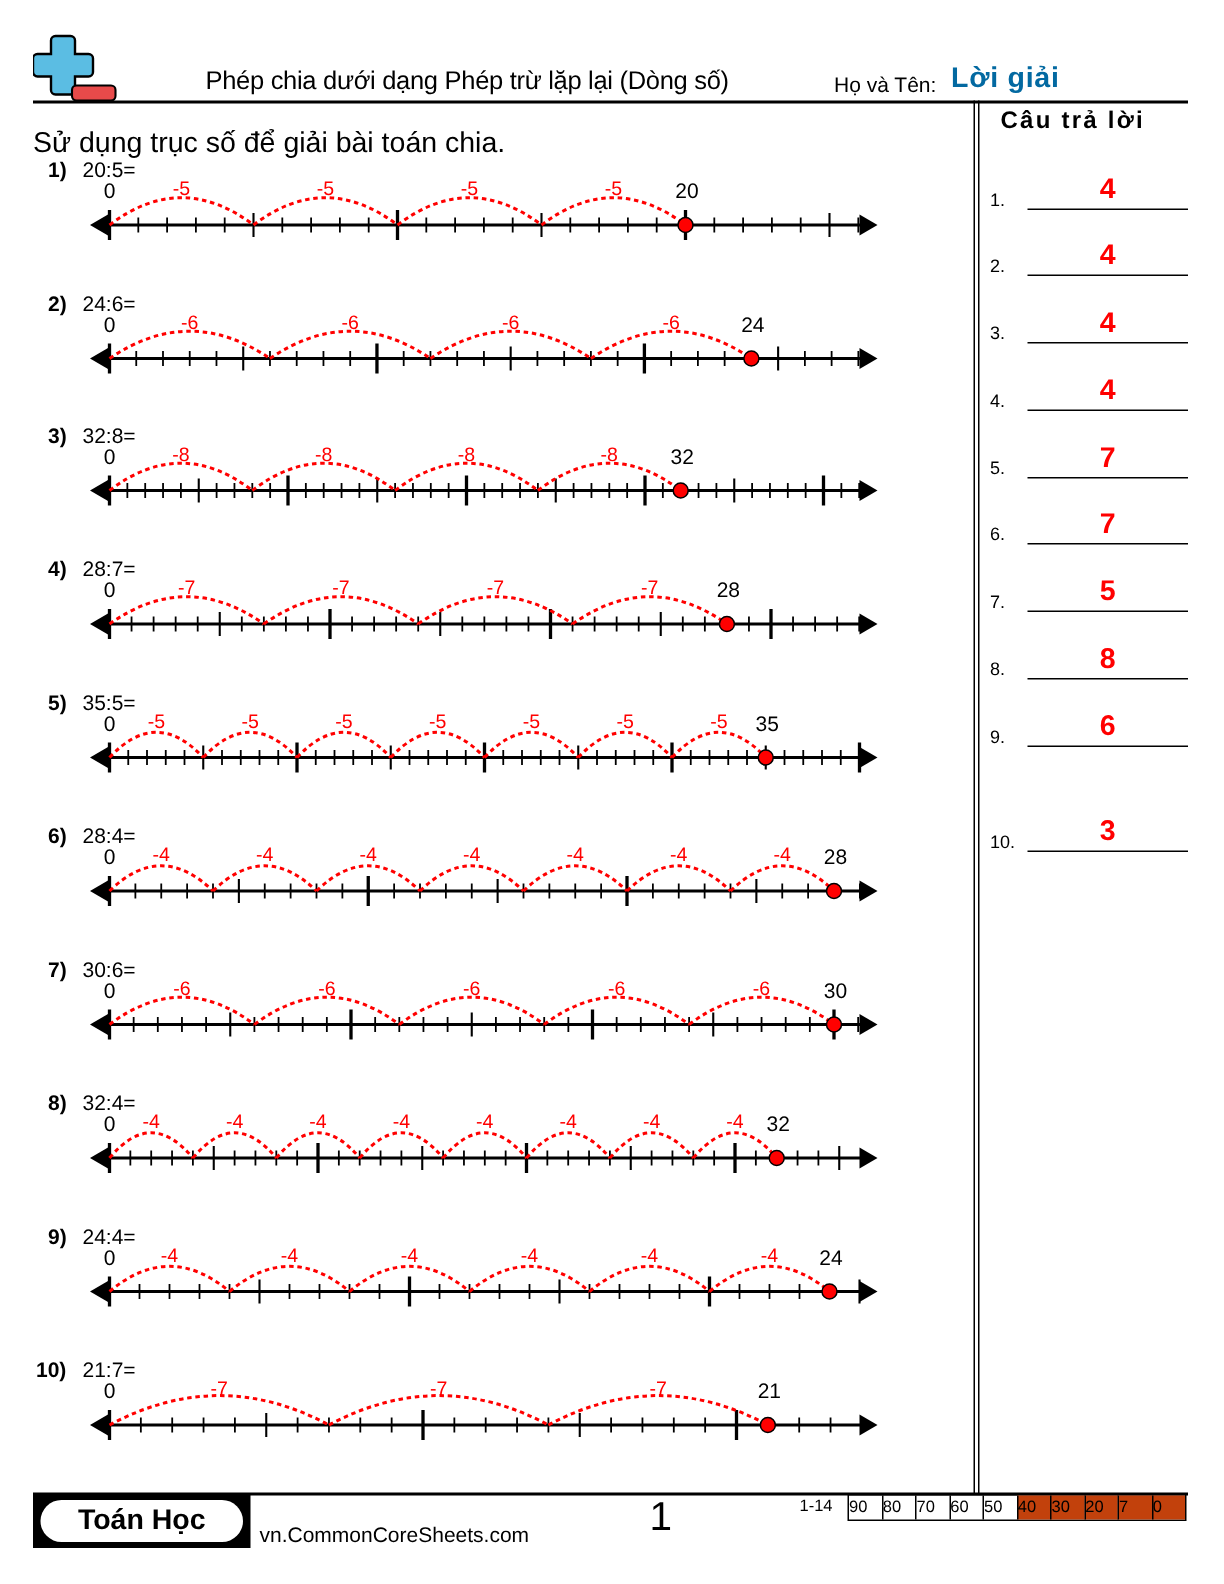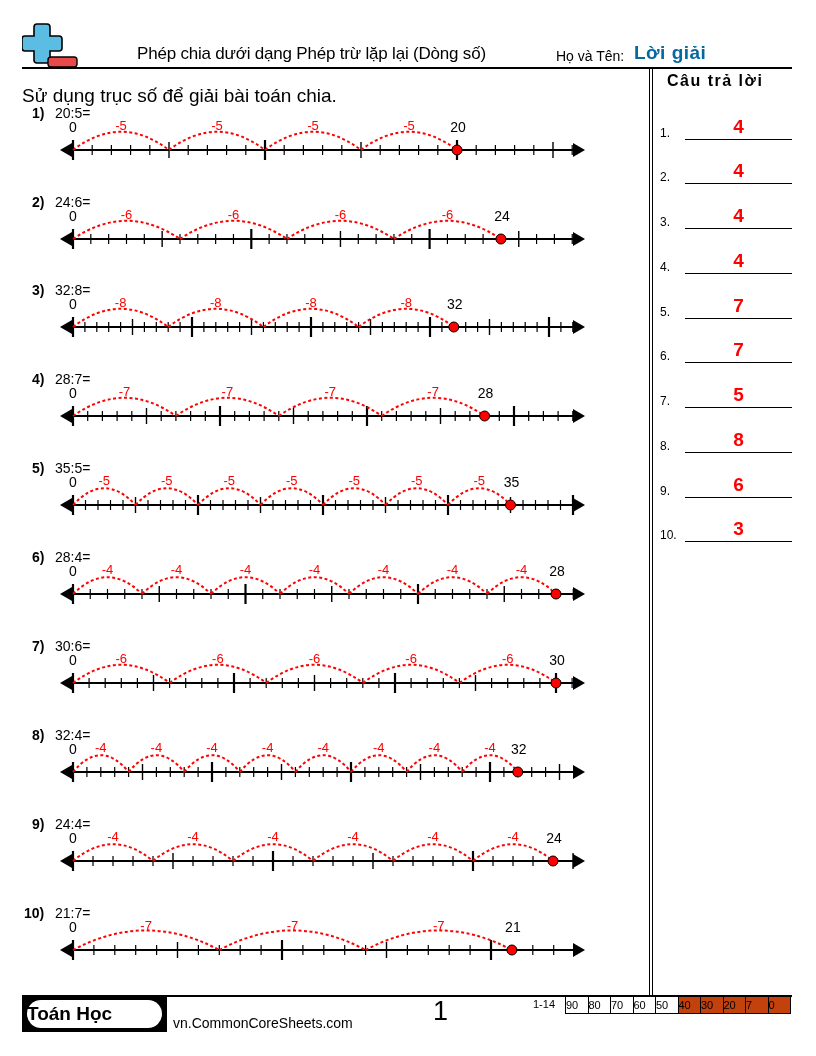--- a/index.html
+++ b/index.html
@@ -13,21 +13,21 @@
   #instructions{left:22px;top:72px;font-size:19px;font-weight:normal;white-space:nowrap;margin-top:13px;}
   #answers-title{left:667px;top:72px;font-size:16px;font-weight:bold;letter-spacing:1.5px;white-space:nowrap;}
   #divider{left:649px;top:67px;width:2px;height:929px;border-left:1.5px solid #000;border-right:1.5px solid #000;box-sizing:content-box;}
   #problems-svg{left:0;top:0;width:650px;height:1000px;}
   .ans-row{position:absolute;left:660px;width:132px;height:30px;}
   .ans-num{position:absolute;left:0;bottom:0;font-size:12px;}
   .ans-line{position:absolute;left:25px;right:0;bottom:0;height:1px;background:#000;}
   .ans-val{position:absolute;left:25px;right:0;bottom:2px;text-align:center;font-size:19px;font-weight:bold;color:#ff0000;}
   #footer-rule{left:22px;top:995px;width:770px;height:1.5px;background:#000;}
   #footer-brand{left:22px;top:996px;width:145px;height:36px;background:#000;}
-  #footer-pill{left:27px;top:1000px;width:135px;height:28px;background:#fff;border-radius:14px;text-align:left;line-height:28px;font-size:19px;font-weight:bold;}
+  #footer-pill{left:27px;top:1000px;width:135px;height:28px;background:#fff;border-radius:14px;text-align:center;line-height:28px;font-size:19px;font-weight:bold;}
   #footer-site{left:173px;top:1015px;font-size:14px;white-space:nowrap;}
   #footer-page{left:433px;top:996px;font-size:27px;}
   #score-label{left:533px;top:998px;font-size:11px;}
   #score-table{left:565px;top:996px;display:flex;border:1px solid #000;}
   .score-cell{width:21.5px;height:16px;border-left:1px solid #000;font-size:11px;text-align:left;line-height:16px;}
   .score-cell:first-child{border-left:none;}
   .score-cell.blue{background:#c2410c;}
 </style>
 </head>
 <body>
@@ -616,21 +616,21 @@
   <div class="ans-row" style="top:423px">
       <span class="ans-num">8.</span>
       <span class="ans-line"></span>
       <span class="ans-val">8</span>
     </div>
   <div class="ans-row" style="top:468px">
       <span class="ans-num">9.</span>
       <span class="ans-line"></span>
       <span class="ans-val">6</span>
     </div>
-  <div class="ans-row" style="top:512px">
+  <div class="ans-row" style="top:538px">
       <span class="ans-num">10.</span>
       <span class="ans-line"></span>
       <span class="ans-val">3</span>
     </div>
 </div>
 
 <div id="footer-rule" class="abs"></div>
 <div id="footer-brand" class="abs"></div>
 <div id="footer-pill" class="abs">Toán Học</div>
 <div id="footer-site" class="abs">vn.CommonCoreSheets.com</div>

